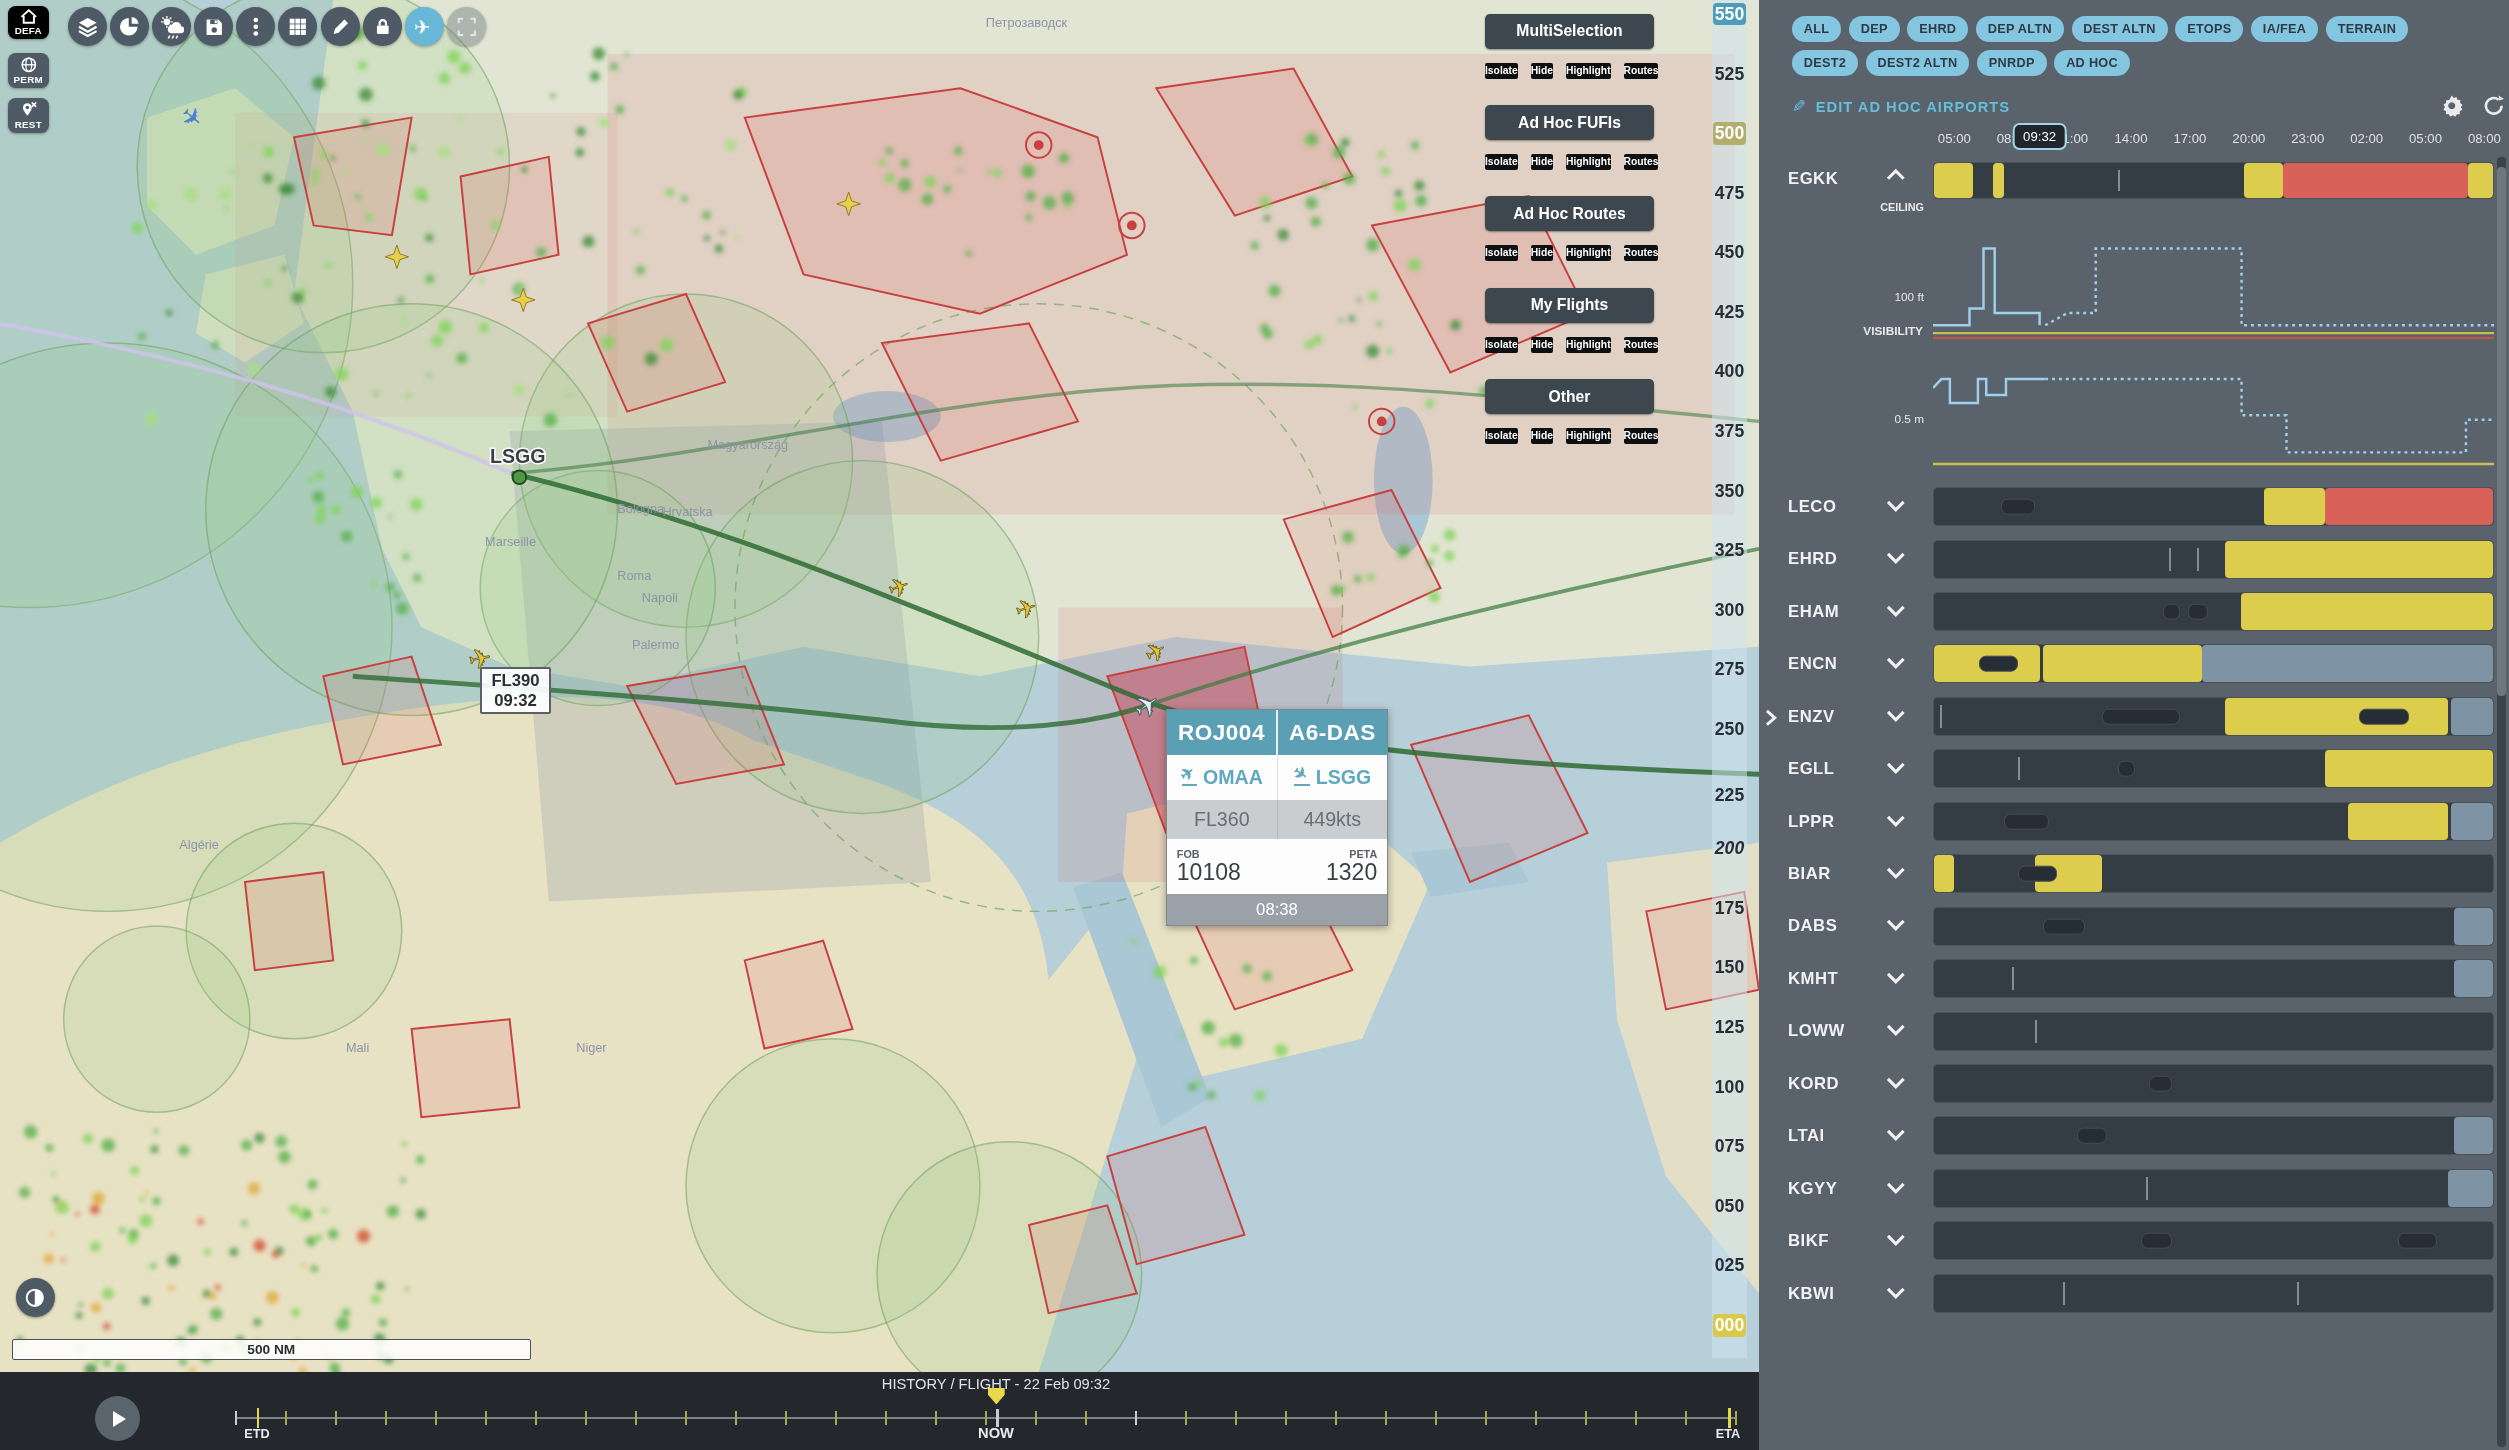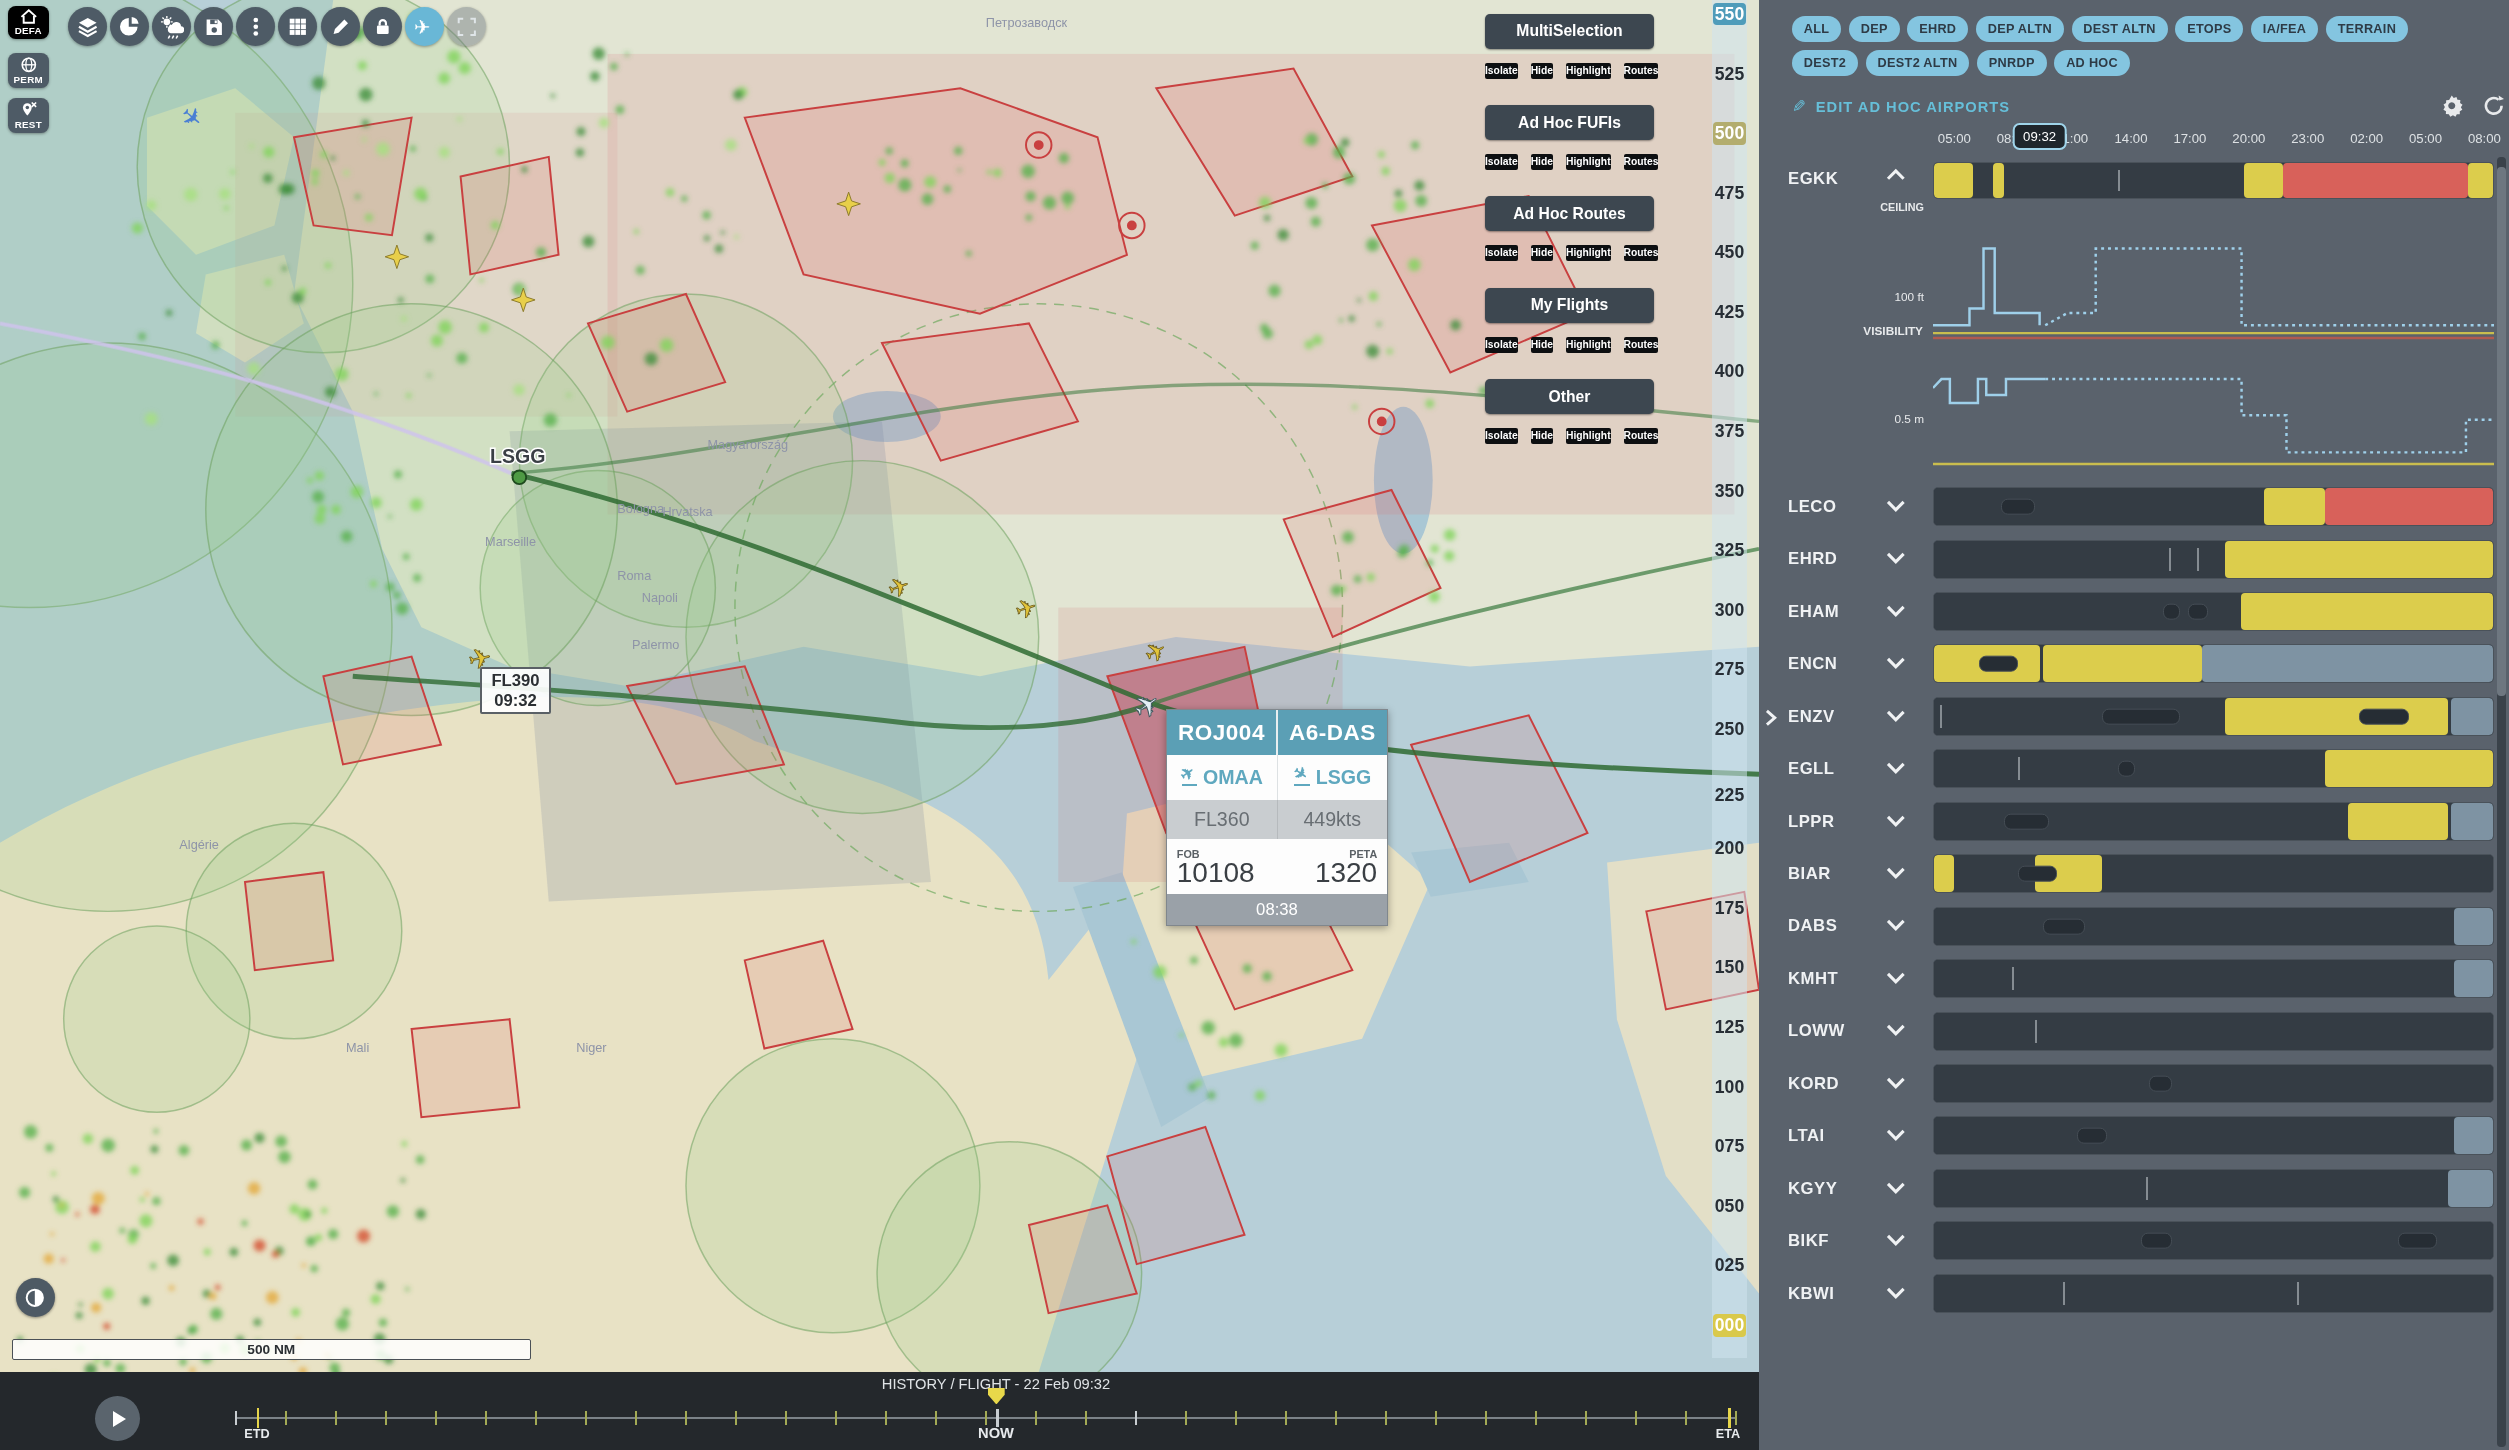--- a/index.html
+++ b/index.html
@@ -65,21 +65,21 @@
   .plane-ico.dep .g{transform:rotate(-35deg)}
   .plane-ico.arr .g{transform:rotate(35deg)}
   .plane-ico::after{content:"";position:absolute;left:1px;bottom:0;width:15.7px;height:2.5px;background:currentColor}
   .pop-speed{height:39px;background:#c9cdd0}
   .pop-speed .pcell{color:#686e73;font-size:19.6px;font-weight:normal}
   .pop-speed .pcell+.pcell{border-left:1px solid #b6babd}
   .pop-fob{height:55px;background:#fdfdfd;padding:4.9px 9.8px;display:flex;justify-content:space-between}
   .pop-fob .stack{display:flex;flex-direction:column;justify-content:center}
   .pop-fob .stack.r{text-align:right}
   .pop-fob .slabel{font-size:10.8px;color:#5a6065;font-weight:bold;line-height:11.8px}
-  .pop-fob .svalue{font-size:28px;color:#3a3f44;font-weight:normal;line-height:23.5px}
+  .pop-fob .svalue{font-size:23px;color:#3a3f44;font-weight:normal;line-height:23.5px}
   .pop-foot{height:31px;background:#9aa1a8;color:#fff;font-size:16.7px;display:flex;align-items:center;justify-content:center;font-weight:normal}
 
   
   #playback{position:absolute;left:0;top:1372px;width:1759px;height:78px;background:#24282c;z-index:70}
   #pb-title{position:absolute;left:996px;top:3.9px;transform:translateX(-50%);color:#dfe3e6;font-size:14.7px;white-space:nowrap}
   #play-btn{position:absolute;left:95px;top:1396px;width:45px;height:45px;border-radius:50%;background:#5a646d;z-index:71;
     display:flex;align-items:center;justify-content:center;cursor:pointer}
   #play-btn .tri{width:0;height:0;border-left:13.7px solid #fff;border-top:8.8px solid transparent;border-bottom:8.8px solid transparent;margin-left:3.9px}
   #pb-line{position:absolute;left:235px;top:45px;width:1502px;height:2px;background:#7b8288}
   .pb-tick{position:absolute;top:-5.9px;width:2px;height:13.7px;background:#a3aa55}
@@ -710,21 +710,21 @@
       <div class="alt-val" style="top: 241px;">450</div>
       <div class="alt-val" style="top: 301px;">425</div>
       <div class="alt-val" style="top: 360px;">400</div>
       <div class="alt-val" style="top: 420px;">375</div>
       <div class="alt-val" style="top: 480px;">350</div>
       <div class="alt-val" style="top: 539px;">325</div>
       <div class="alt-val" style="top: 599px;">300</div>
       <div class="alt-val" style="top: 658px;">275</div>
       <div class="alt-val" style="top: 718px;">250</div>
       <div class="alt-val" style="top: 778px; margin-top: 6px;">225</div>
-      <div class="alt-val" style="top: 837px;">200</div>
+      <div class="alt-val" style="top: 837px; font-style: italic;">200</div>
       <div class="alt-val" style="top: 897px;">175</div>
       <div class="alt-val" style="top: 956px;">150</div>
       <div class="alt-val" style="top: 1016px;">125</div>
       <div class="alt-val" style="top: 1076px;">100</div>
       <div class="alt-val" style="top: 1135px;">075</div>
       <div class="alt-val" style="top: 1195px;">050</div>
       <div class="alt-val" style="top: 1254px;">025</div>
       <div class="alt-val hl-yellow" style="top: 1314px;">000</div>
     </div>
 

